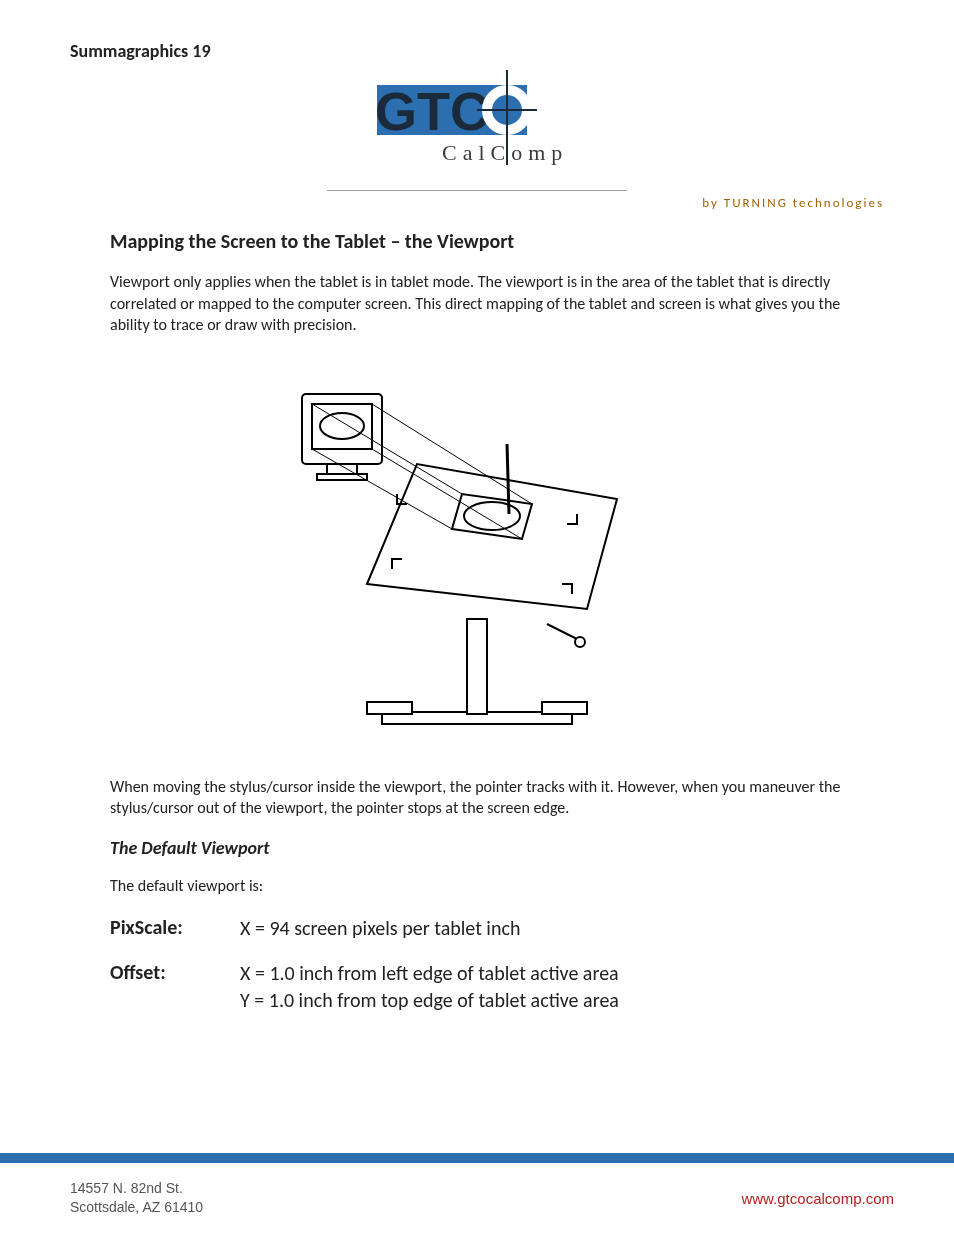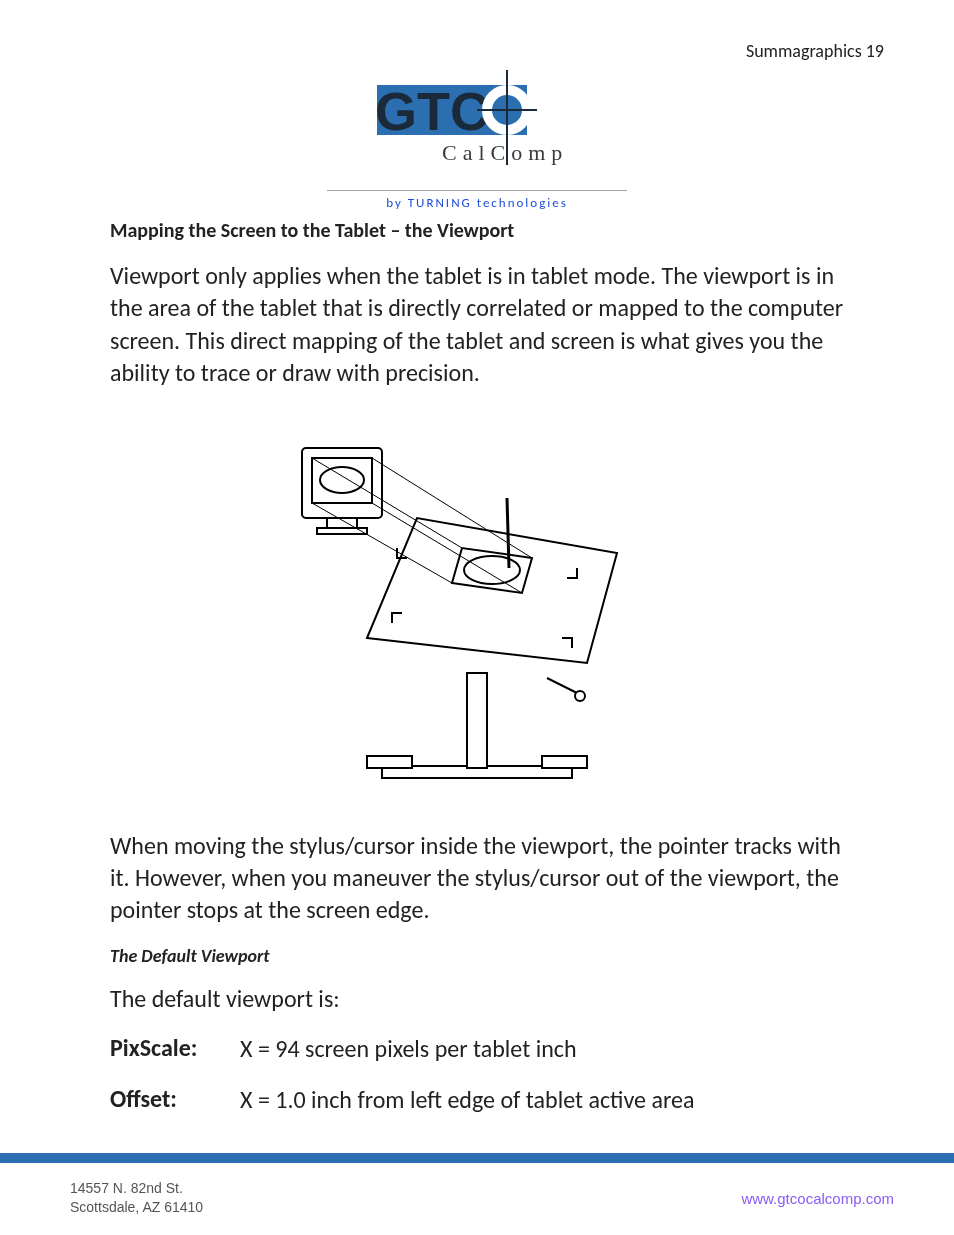--- a/index.html
+++ b/index.html
@@ -9,68 +9,69 @@
     background: #fff;
     font-family: Calibri, "Segoe UI", Arial, sans-serif;
     color: #222;
     position: relative;
     overflow: hidden;
   }
   .page {
     padding: 40px 70px 0 70px;
   }
   .header-line {
-    text-align: right;
+    text-align: left;
     font-size: 18px;
     margin-bottom: 8px;
+    font-weight: bold;
   }
   .logo-wrap {
     text-align: center;
     margin-bottom: 8px;
   }
   .logo-wrap svg { display: inline-block; }
   .logo-hr {
     width: 300px;
     margin: 6px auto 4px auto;
     border: none;
     border-top: 1px solid #9aa0a6;
   }
   .logo-by {
-    text-align: center;
+    text-align: right;
     font-size: 13px;
     letter-spacing: 2px;
-    color: #1d4ed8;
-    margin-bottom: 8px;
+    color: #a16207;
+    margin-bottom: 19px;
   }
   h2.section {
     font-size: 20px;
     font-weight: 700;
     margin: 4px 0 18px 0;
     padding-left: 40px;
   }
   .body-text {
-    font-size: 24px;
+    font-size: 16px;
     line-height: 1.35;
     padding: 0 40px;
     margin-bottom: 18px;
   }
   .illus {
     text-align: center;
     margin: 6px 0 18px 0;
   }
   .subhead {
     font-size: 18px;
     font-style: italic;
     font-weight: 700;
     padding: 0 40px;
     margin: 10px 0 16px 0;
   }
   .deflist {
     padding: 0 40px;
-    font-size: 24px;
+    font-size: 20px;
   }
   .defrow {
     display: flex;
     margin-bottom: 18px;
   }
   .deflabel {
     font-weight: 700;
     width: 130px;
     flex-shrink: 0;
   }
@@ -88,21 +89,21 @@
   .footer-content {
     display: flex;
     justify-content: space-between;
     align-items: center;
     padding: 16px 60px 18px 70px;
     font-family: Arial, sans-serif;
     font-size: 14px;
     color: #555;
   }
   .footer-content .addr { line-height: 1.35; }
-  .footer-content .url { font-size: 15px; color: #8b5cf6; }
+  .footer-content .url { font-size: 15px; color: #b91c1c; }
   .footer-content .phones {
     display: grid;
     grid-template-columns: auto auto;
     column-gap: 14px;
     row-gap: 2px;
     font-size: 14px;
   }
 </style>
 </head>
 <body>
@@ -181,20 +182,21 @@
     <div class="defrow">
       <div class="deflabel">PixScale:</div>
       <div class="defval">
         <div>X = 94 screen pixels per tablet inch</div>
       </div>
     </div>
     <div class="defrow">
       <div class="deflabel">Offset:</div>
       <div class="defval">
         <div>X = 1.0 inch from left edge of tablet active area</div>
+        <div>Y = 1.0 inch from top edge of tablet active area</div>
       </div>
     </div>
   </div>
 
 </div>
 
 <div class="footer">
   <div class="footer-bar"></div>
   <div class="footer-content">
     <div class="addr">

